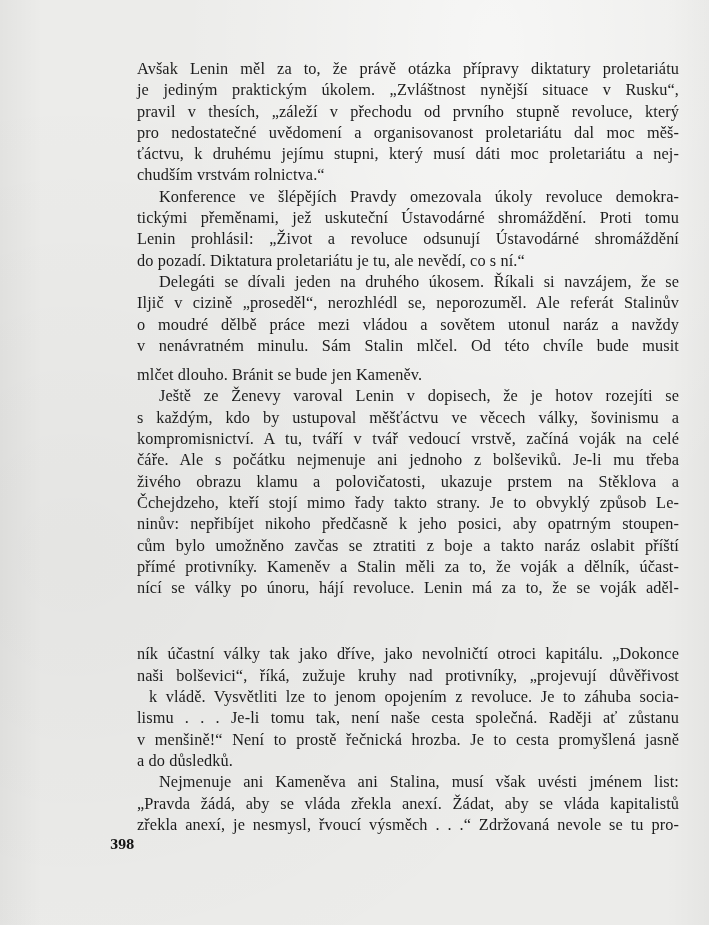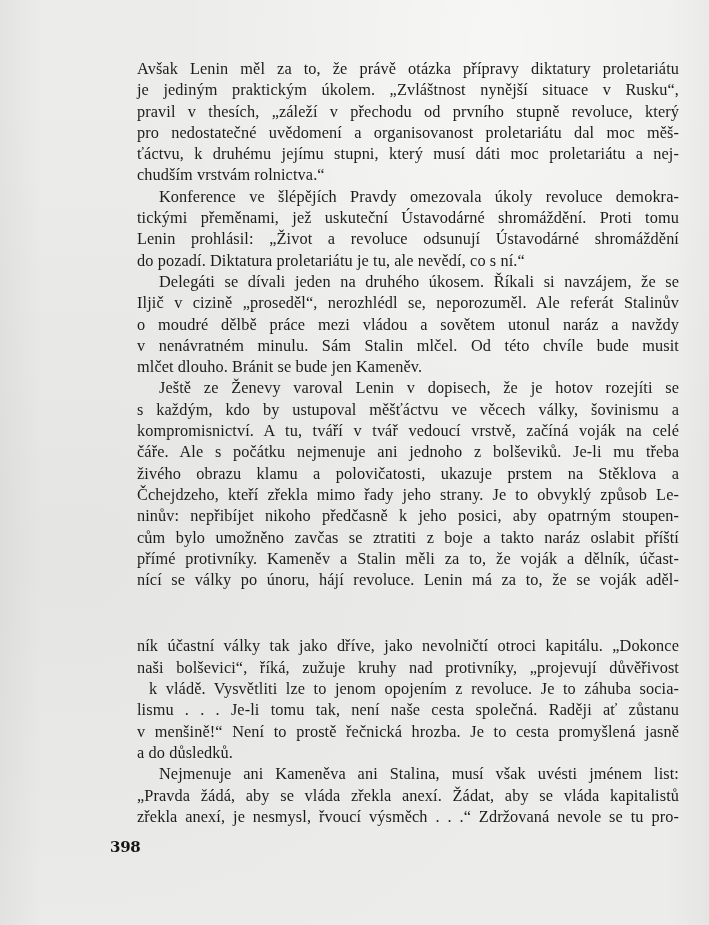--- a/index.html
+++ b/index.html
@@ -46,21 +46,21 @@
   }
   .line.indent {
     text-indent: 22px;
   }
   .page-number {
     position: absolute;
     left: 110px;
     top: 838px;
     font-family: "DejaVu Serif", "Liberation Serif", serif;
     font-weight: bold;
-    font-size: 15px;
+    font-size: 12px;
     color: #151515;
     letter-spacing: -0.3px;
   }
 </style>
 </head>
 <body>
 
 <div class="page">
   <div class="text-block">
 
@@ -78,30 +78,30 @@
       <span class="line" style="display: block;">tickými přeměnami, jež uskuteční Ústavodárné shromáždění. Proti tomu</span>
       <span class="line" style="display: block;">Lenin prohlásil: „Život a revoluce odsunují Ústavodárné shromáždění</span>
       <span class="line last" style="display: block;">do pozadí. Diktatura proletariátu je tu, ale nevědí, co s ní.“</span>
     </div>
 
     <div class="paragraph">
       <span class="line indent" style="display: block;">Delegáti se dívali jeden na druhého úkosem. Říkali si navzájem, že se</span>
       <span class="line" style="display: block;">Iljič v cizině „proseděl“, nerozhlédl se, neporozuměl. Ale referát Stalinův</span>
       <span class="line" style="display: block;">o moudré dělbě práce mezi vládou a sovětem utonul naráz a navždy</span>
       <span class="line" style="display: block;">v nenávratném minulu. Sám Stalin mlčel. Od této chvíle bude musit</span>
-      <span class="line last" style="display: block;">mlčet dlouho. Bránit se bude jen Kameněv.</span>
+      <span class="line last" style="display: block; margin-top: 8px;">mlčet dlouho. Bránit se bude jen Kameněv.</span>
     </div>
 
     <div class="paragraph">
       <span class="line indent" style="display: block;">Ještě ze Ženevy varoval Lenin v dopisech, že je hotov rozejíti se</span>
       <span class="line" style="display: block;">s každým, kdo by ustupoval měšťáctvu ve věcech války, šovinismu a</span>
       <span class="line" style="display: block;">kompromisnictví. A tu, tváří v tvář vedoucí vrstvě, začíná voják na celé</span>
       <span class="line" style="display: block;">čáře. Ale s počátku nejmenuje ani jednoho z bolševiků. Je-li mu třeba</span>
       <span class="line" style="display: block;">živého obrazu klamu a polovičatosti, ukazuje prstem na Stěklova a</span>
-      <span class="line" style="display: block;">Čchejdzeho, kteří zřekla mimo řady jeho strany. Je to obvyklý způsob Le-</span>
+      <span class="line" style="display: block;">Čchejdzeho, kteří stojí mimo řady takto strany. Je to obvyklý způsob Le-</span>
       <span class="line" style="display: block;">ninův: nepřibíjet nikoho předčasně k jeho posici, aby opatrným stoupen-</span>
       <span class="line" style="display: block;">cům bylo umožněno zavčas se ztratiti z boje a takto naráz oslabit příští</span>
       <span class="line" style="display: block;">přímé protivníky. Kameněv a Stalin měli za to, že voják a dělník, účast-</span>
       <span class="line" style="display: block;">nící se války po únoru, hájí revoluce. Lenin má za to, že se voják aděl-</span>
       <span class="line" style="display: block; margin-top: 45px;">ník účastní války tak jako dříve, jako nevolničtí otroci kapitálu. „Dokonce</span>
       <span class="line" style="display: block;">naši bolševici“, říká, zužuje kruhy nad protivníky, „projevují důvěřivost</span>
       <span class="line" style="display: block; margin-left: 12px;">k vládě. Vysvětliti lze to jenom opojením z revoluce. Je to záhuba socia-</span>
       <span class="line" style="display: block;">lismu . . . Je-li tomu tak, není naše cesta společná. Raději ať zůstanu</span>
       <span class="line" style="display: block;">v menšině!“ Není to prostě řečnická hrozba. Je to cesta promyšlená jasně</span>
       <span class="line last" style="display: block;">a do důsledků.</span>

